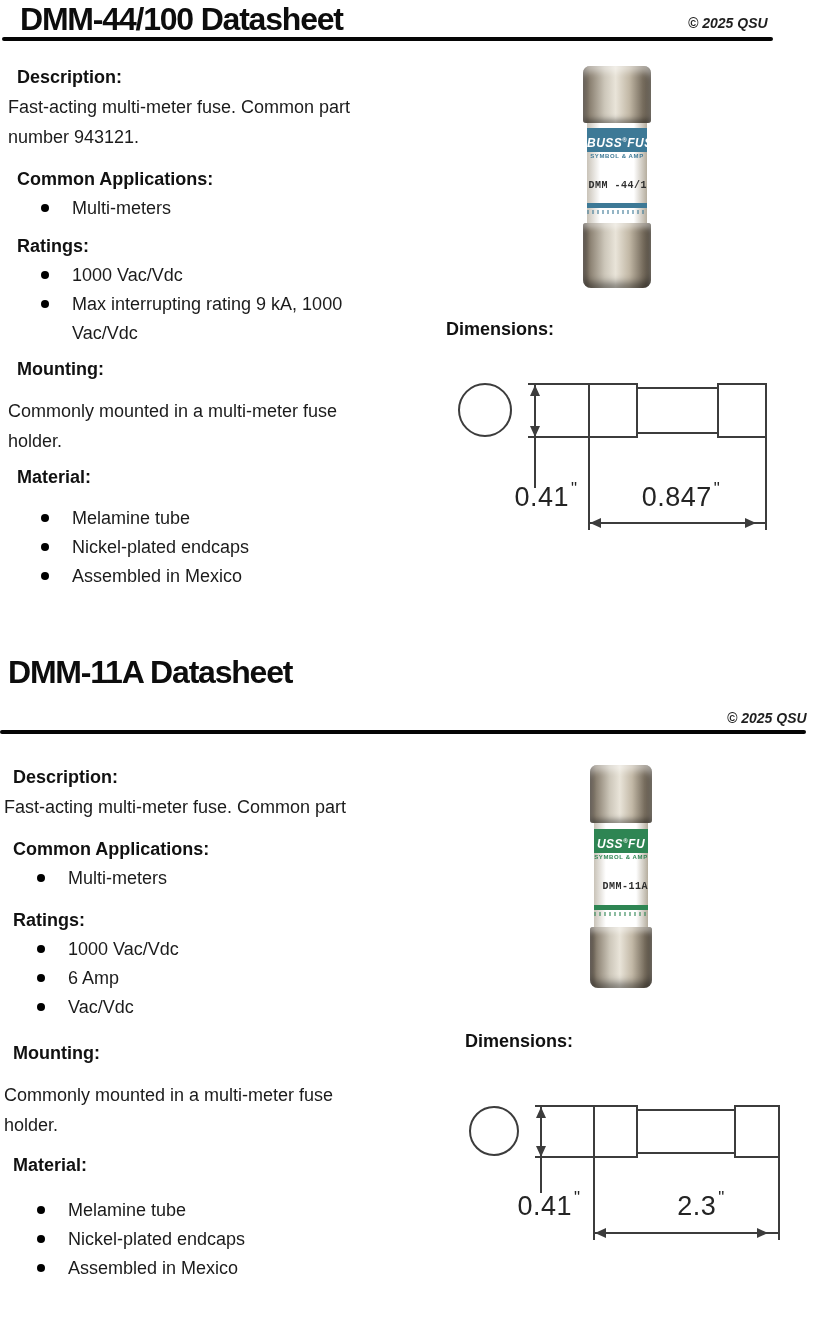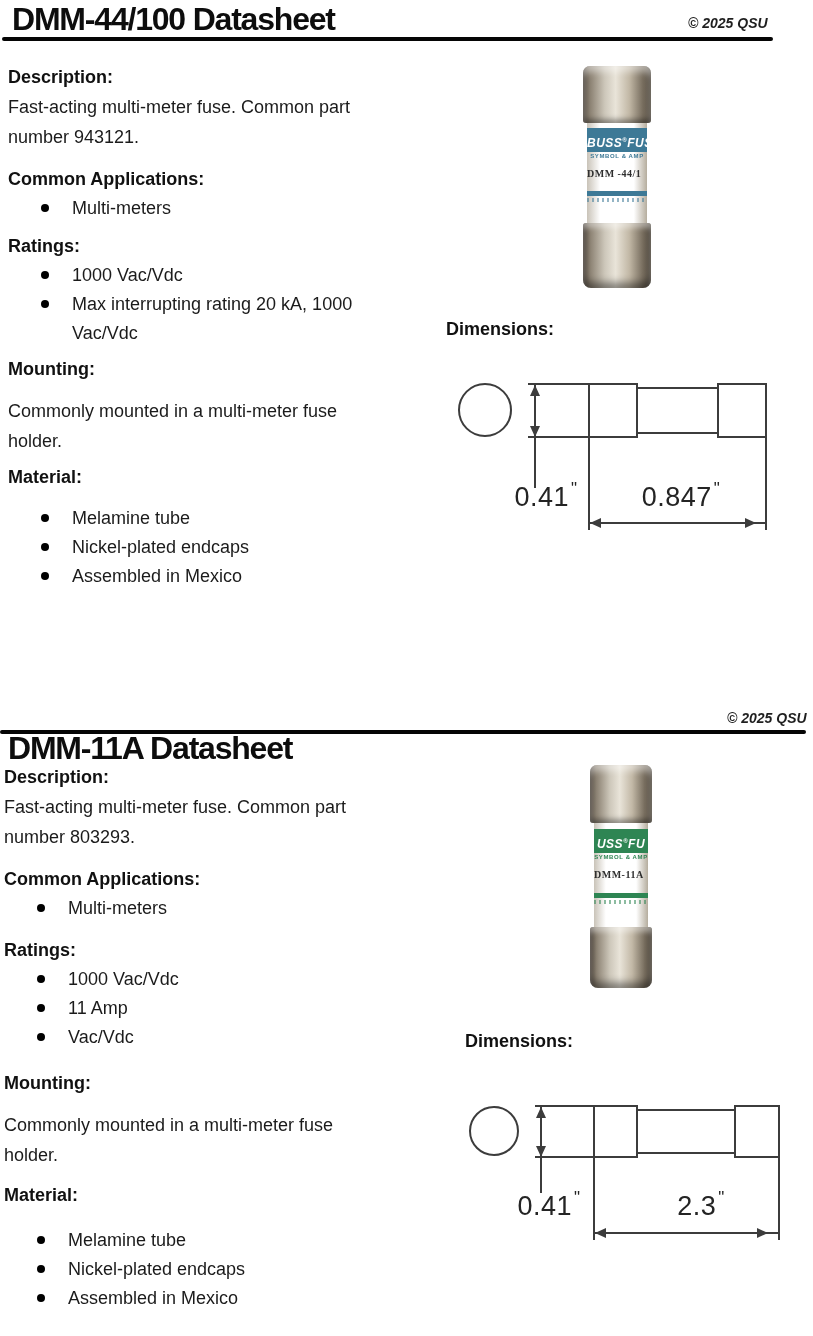--- a/index.html
+++ b/index.html
@@ -6,43 +6,43 @@
   html,body { background:#ffffff; }
   body { width:813px; height:1336px; position:relative; overflow:hidden;
          font-family:"Liberation Sans", sans-serif; color:#1c1c1c; }
   #page { position:absolute; inset:0; }
 
   .sec-title { position:absolute; font-size:32px; font-weight:700; letter-spacing:-1.2px; color:#0d0d0d; white-space:nowrap; }
   .copyright { position:absolute; font-size:14px; font-style:italic; font-weight:700; color:#1f1f1f; white-space:nowrap; }
   .rule { position:absolute; background:#050505; height:4px; border-radius:2px; }
 
   .textblock { position:absolute; width:386px; font-size:18px; line-height:30px; color:#1b1b1b; }
-  .hd { font-weight:700; font-size:18px; line-height:30px; color:#111; }
+  .hd { font-weight:700; font-size:18px; line-height:30px; color:#111;margin-left:9px; }
   .pline { line-height:30px; }
   ul.bl { list-style:none; }
   ul.bl li { position:relative; padding-left:64px; line-height:29px; }
   ul.bl li .dot { position:absolute; left:33px; top:10px; width:8px; height:8px; border-radius:50%; background:#000; }
 
   .dim-heading { position:absolute; font-size:18px; font-weight:700; color:#111; line-height:30px; }
 
   
   .fuse-photo { position:absolute; display:flex; flex-direction:column; align-items:center; }
   .cap { width:100%; background:
       linear-gradient(90deg,#51483e 0%,#8a8071 10%,#cdc7ba 32%,#e9e4d9 48%,#c2b8a6 68%,#776d5e 88%,#574f44 100%); }
   .cap.top { border-radius:7px 7px 3px 3px; box-shadow:inset 0 6px 6px rgba(255,255,255,.45), inset 0 -4px 5px rgba(0,0,0,.35); }
   .cap.bottom { border-radius:3px 3px 8px 8px; box-shadow:inset 0 5px 5px rgba(255,255,255,.4), inset 0 -6px 7px rgba(0,0,0,.4); }
   .fuse-body { background:linear-gradient(90deg,#c9c3b8 0%,#ffffff 22%,#ffffff 78%,#b5ad9e 100%);
                display:flex; flex-direction:column; align-items:stretch; overflow:hidden; }
   .stripe { width:100%; }
   .brand-band { width:100%; color:#ffffff; font-weight:700; font-style:italic;
                 font-size:12px; line-height:18px; text-align:center; letter-spacing:.5px; white-space:nowrap; overflow:hidden; }
   .brand-band sup { font-size:6px; }
   .band-sub { text-align:center; font-size:6px; line-height:8px; font-weight:700; letter-spacing:.6px; white-space:nowrap; overflow:hidden; }
-  .part-no { text-align:left; font-family:Liberation Serif, serif; font-weight:700;
-             font-size:10px; line-height:14px; color:#2e2e2e; letter-spacing:.5px; margin-top:7px; white-space:nowrap; }
+  .part-no { text-align:right; font-family:Liberation Mono, monospace; font-weight:700;
+             font-size:10px; line-height:14px; color:#2e2e2e; letter-spacing:.5px; margin-top:19px; white-space:nowrap; }
   .dots { height:4px; opacity:.55; margin-top:2px; }
 
   
   .diagram { position:absolute; width:330px; height:165px; }
   .diagram .ln { position:absolute; background:#3c3c3c; }
   .diagram .circle { position:absolute; border:2px solid #3c3c3c; border-radius:50%; background:#fff; }
   .diagram .rect { position:absolute; border:2px solid #3c3c3c; background:#fff; }
   .tri { position:absolute; width:0; height:0; }
   .tri-up   { border-left:5px solid transparent; border-right:5px solid transparent; border-bottom:11px solid #3c3c3c; }
   .tri-down { border-left:5px solid transparent; border-right:5px solid transparent; border-top:11px solid #3c3c3c; }
@@ -50,21 +50,21 @@
   .tri-right{ border-top:5px solid transparent; border-bottom:5px solid transparent; border-left:11px solid #3c3c3c; }
   .dim-label { position:absolute; font-size:27px; color:#242424; text-align:center; white-space:nowrap; letter-spacing:.5px; }
   .dim-label sup { font-size:17px; position:relative; top:-2px; left:2px; }
 </style>
 </head>
 <body>
 
 <div id="page">
 
   <section>
-    <h1 class="sec-title" style="left:12px; top:1px;">DMM-44/100 Datasheet</h1>
+    <h1 class="sec-title" style="left:20px; top:1px;">DMM-44/100 Datasheet</h1>
     <div class="copyright" style="left:688px; top:15px;">© 2025 QSU</div>
     <div class="rule" style="left:2px; top:37px; width:771px;"></div>
 
     <div class="textblock" style="left:8px; top:62px;">
       <div class="hd">Description:</div>
       <div class="pline">Fast-acting multi-meter fuse. Common part</div>
       <div class="pline">number 943121.</div>
 
       <div class="hd" style="margin-top:12px;">Common Applications:</div>
       <ul class="bl">
@@ -72,21 +72,21 @@
       </ul>
 
       <div class="hd" style="margin-top:8px;">Ratings:</div>
       <ul class="bl">
         <li>
             <span class="dot"></span>
             <div>1000 Vac/Vdc</div>
           </li>
         <li>
             <span class="dot"></span>
-          <div>Max interrupting rating 20 kA, 1000</div>
+          <div>Max interrupting rating 9 kA, 1000</div>
           <div>Vac/Vdc</div>
         </li>
       </ul>
 
       <div class="hd" style="margin-top:6px;">Mounting:</div>
       <div class="pline" style="margin-top:12px;">Commonly mounted in a multi-meter fuse</div>
       <div class="pline">holder.</div>
 
       <div class="hd" style="margin-top:6px;">Material:</div>
       <ul class="bl" style="margin-top:12px;">
@@ -129,43 +129,42 @@
       <div class="ln" style="left:134px; top:144px; width:178px; height:2px;"></div>
       <div class="tri tri-left" style="left:135px; top:140px;"></div>
       <div class="tri tri-right" style="left:290px; top:140px;"></div>
 
       <div class="dim-label" style="left:35px; top:103px; width:110px;"><span>0.41</span><sup>"</sup></div>
       <div class="dim-label" style="left:160px; top:103px; width:130px;"><span>0.847</span><sup>"</sup></div>
     </div>
   </section>
 
   <section>
-    <h1 class="sec-title" style="left:8px; top:730px;">DMM-11A Datasheet</h1>
+    <h1 class="sec-title" style="left:8px; top:654px;">DMM-11A Datasheet</h1>
     <div class="copyright" style="left:727px; top:710px;">© 2025 QSU</div>
     <div class="rule" style="left:0px; top:730px; width:806px;"></div>
 
     <div class="textblock" style="left:4px; top:762px;">
       <div class="hd">Description:</div>
       <div class="pline">Fast-acting multi-meter fuse. Common part</div>
-      <div class="pline">number 803293.</div>
 
       <div class="hd" style="margin-top:12px;">Common Applications:</div>
       <ul class="bl">
         <li><span class="dot"></span><span>Multi-meters</span></li>
       </ul>
 
       <div class="hd" style="margin-top:12px;">Ratings:</div>
       <ul class="bl">
         <li>
             <span class="dot"></span>
             <div>1000 Vac/Vdc</div>
           </li>
         <li>
             <span class="dot"></span>
-            <div>11 Amp</div>
+            <div>6 Amp</div>
           </li>
         <li>
             <span class="dot"></span>
           <div>Vac/Vdc</div>
         </li>
       </ul>
 
       <div class="hd" style="margin-top:16px;">Mounting:</div>
       <div class="pline" style="margin-top:12px;">Commonly mounted in a multi-meter fuse</div>
       <div class="pline">holder.</div>

